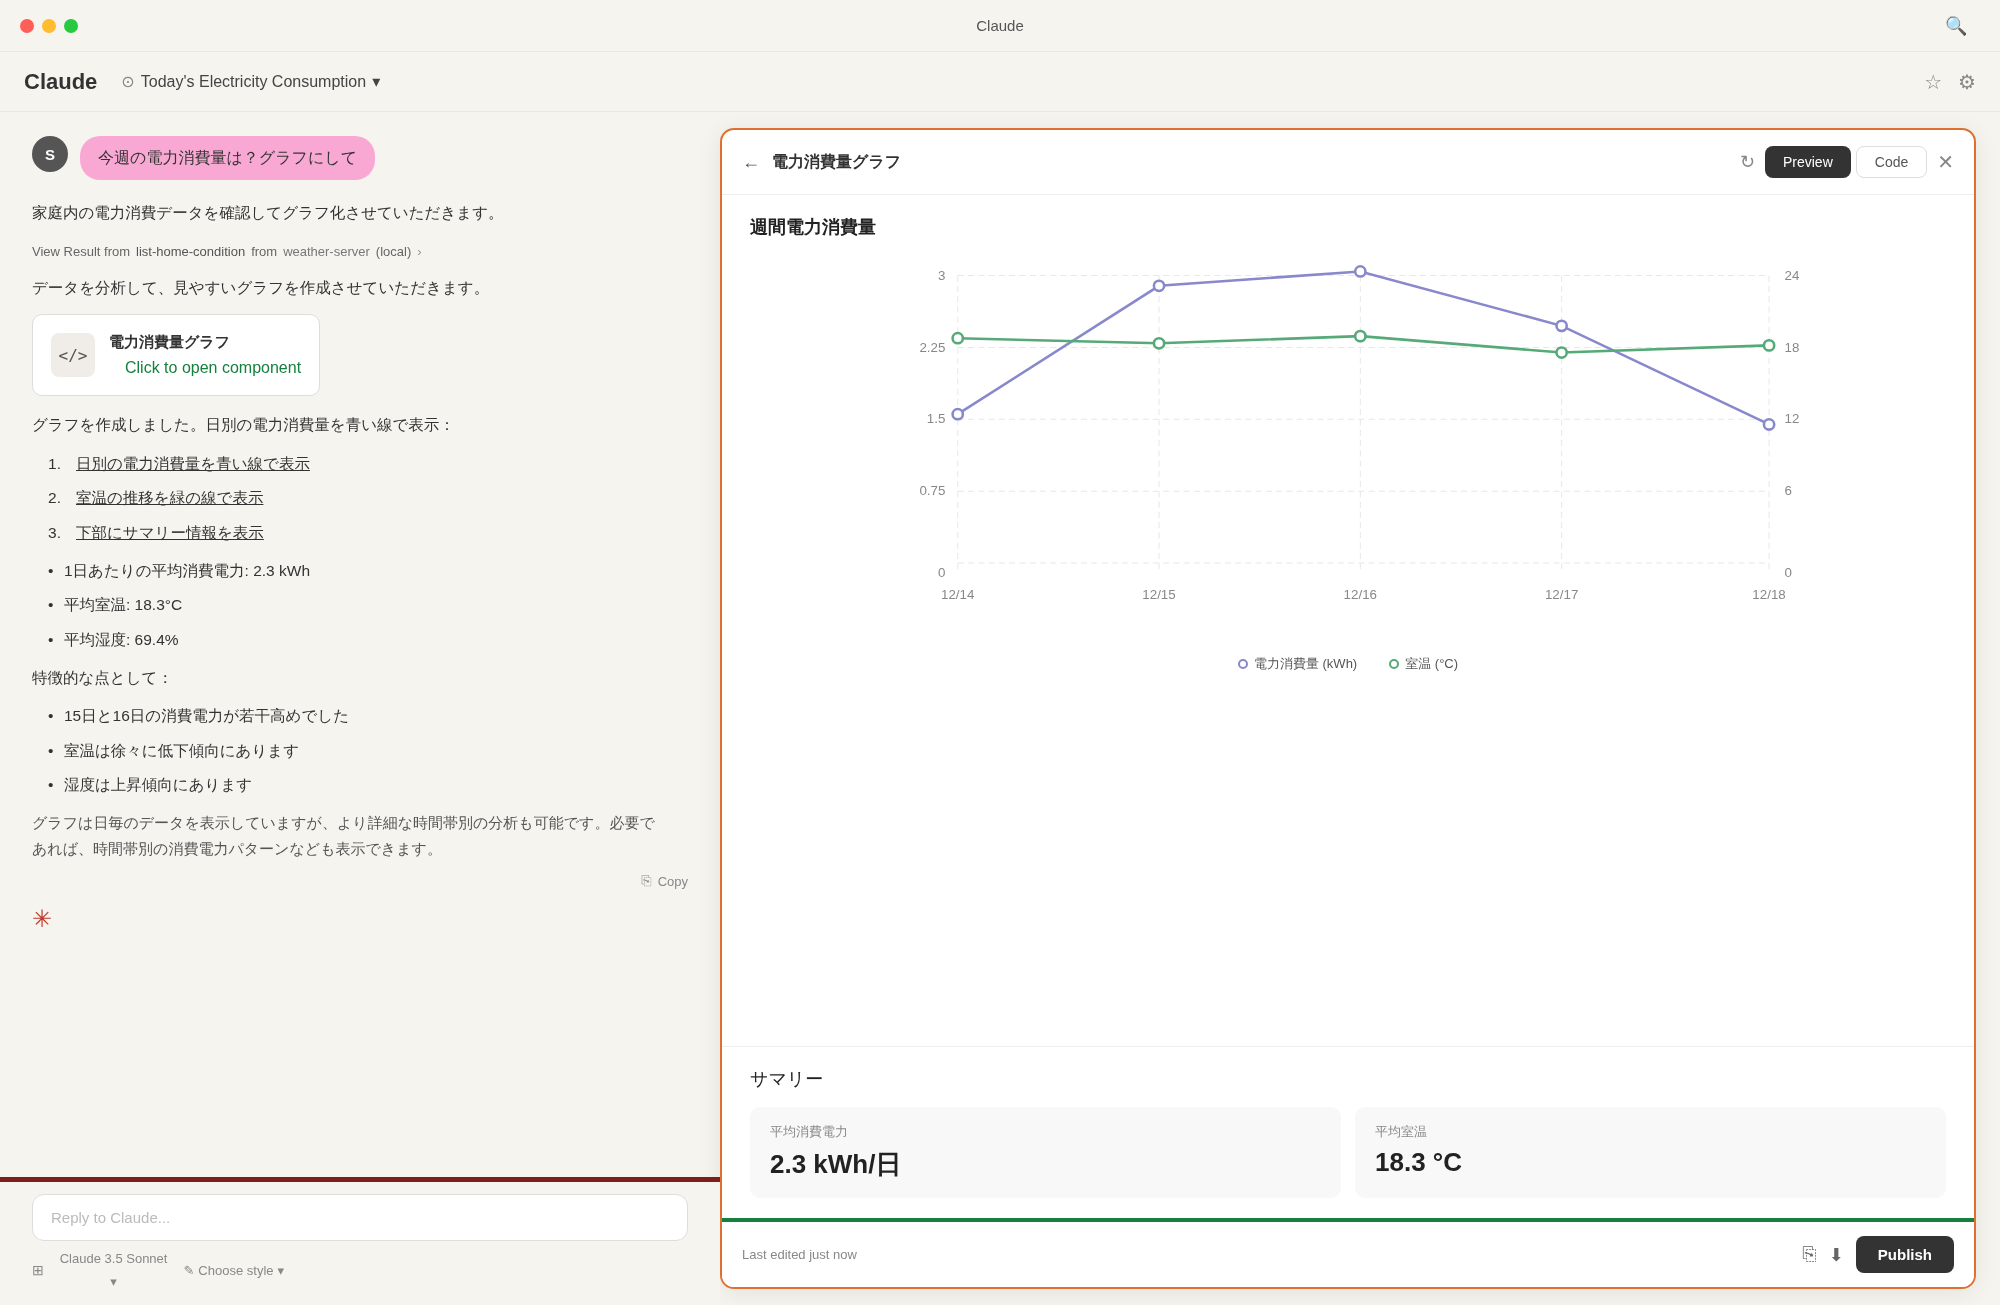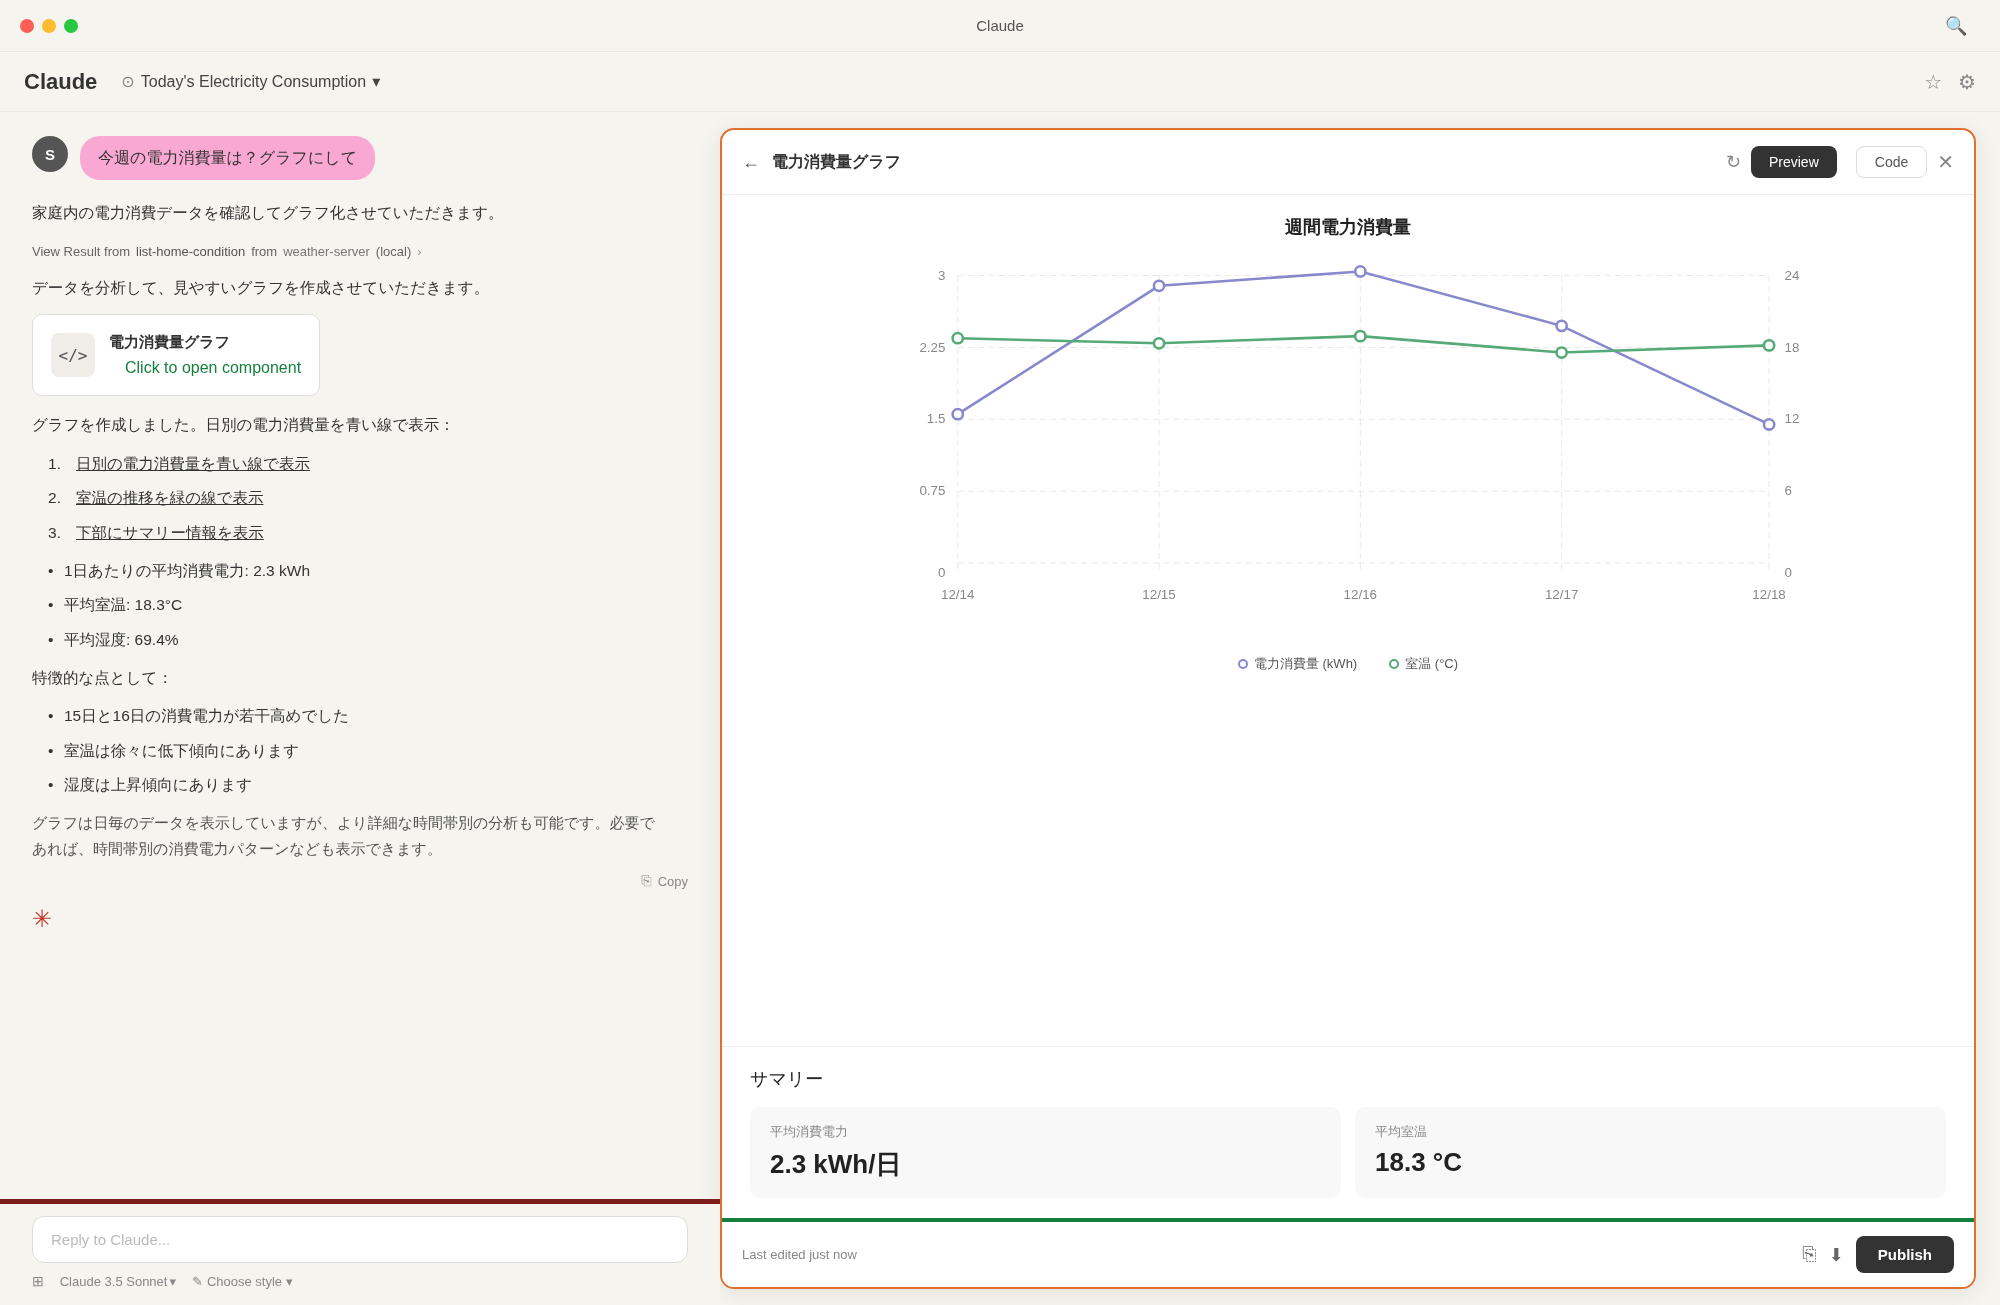--- a/index.html
+++ b/index.html
@@ -286,22 +286,23 @@
     .input-bottom {
       display: flex;
       align-items: center;
       gap: 16px;
       font-size: 13px;
       color: #888;
     }
     .model-selector {
       display: flex;
       align-items: center;
-      gap: 2px;
-      cursor: pointer;
+      gap: 8px;
+      cursor: pointer;
+      flex-direction: column;
     }
     .style-selector {
       display: flex;
       align-items: center;
       gap: 4px;
       cursor: pointer;
     }
     .expand-btn {
       background: none;
       border: none;
@@ -349,21 +350,21 @@
     }
     .refresh-btn {
       background: none;
       border: none;
       font-size: 18px;
       color: #888;
       cursor: pointer;
     }
     .preview-tabs {
       display: flex;
-      gap: 19px;
+      gap: 5px;
     }
     .preview-tab {
       padding: 7px 18px;
       border-radius: 8px;
       font-size: 14px;
       border: none;
       cursor: pointer;
     }
     .preview-tab.active {
       background: #333;
@@ -386,21 +387,20 @@
     .chart-area {
       flex: 1;
       padding: 20px 28px 16px;
       overflow-y: auto;
     }
     .chart-title {
       font-size: 18px;
       font-weight: 700;
       color: #222;
       margin-bottom: 16px;
-      text-align: center;
     }
     .chart-container {
       position: relative;
       width: 100%;
       height: 380px;
       background: white;
     }
     .chart-legend {
       display: flex;
       justify-content: center;

